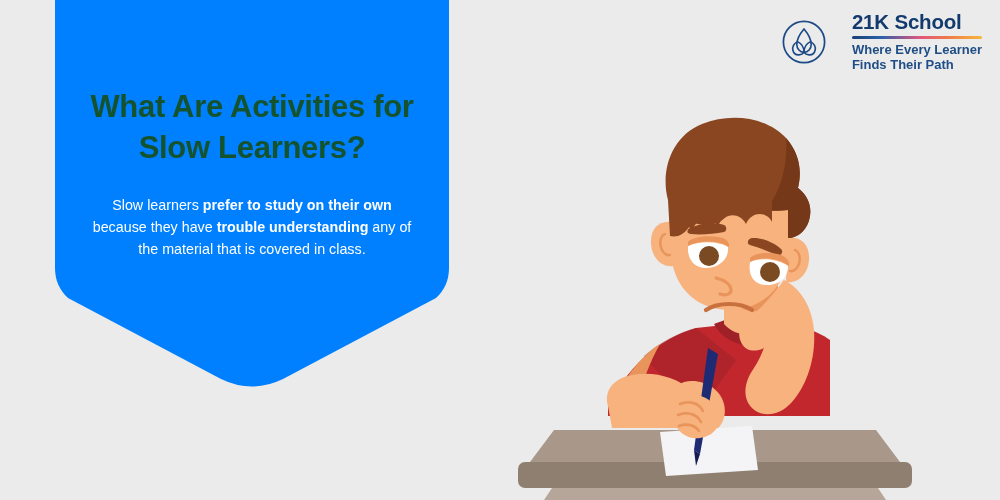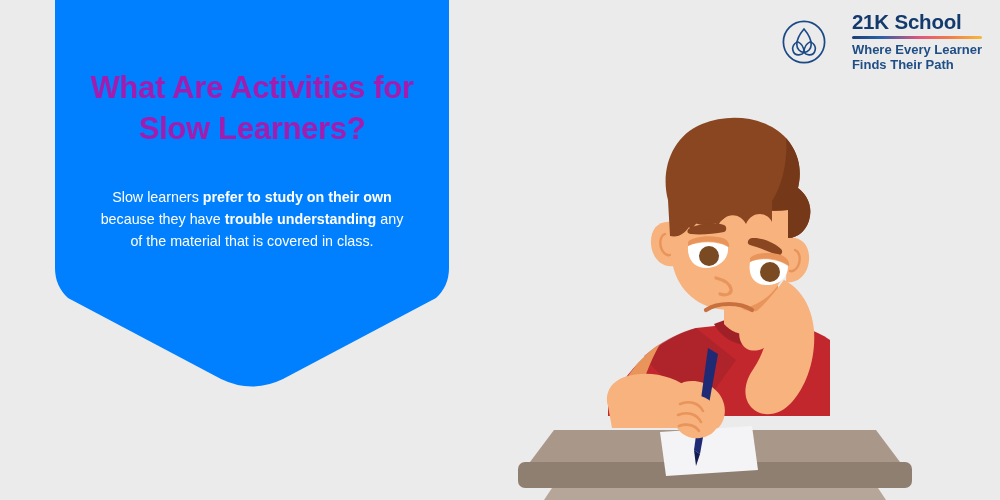--- a/index.html
+++ b/index.html
@@ -38,29 +38,29 @@
   }
   .ribbon-content {
     position: absolute;
     left: 0;
     top: 0;
     width: 394px;
     text-align: center;
   }
   .headline {
     margin: 0;
-    padding: 68px 18px 0 18px;
-    color: #a21caf;
+    padding: 87px 18px 0 18px;
+    color: #14532d;
     font-size: 31px;
     font-weight: bold;
     line-height: 1.32;
     letter-spacing: -0.3px;
   }
   .subtext {
-    margin: 15px;
+    margin: 4px;
     padding: 21px 28px 0 28px;
     color: #ffffff;
     font-size: 14.3px;
     font-weight: normal;
     line-height: 1.55;
   }
   .subtext b { font-weight: bold; }
 
   
   .logo {

